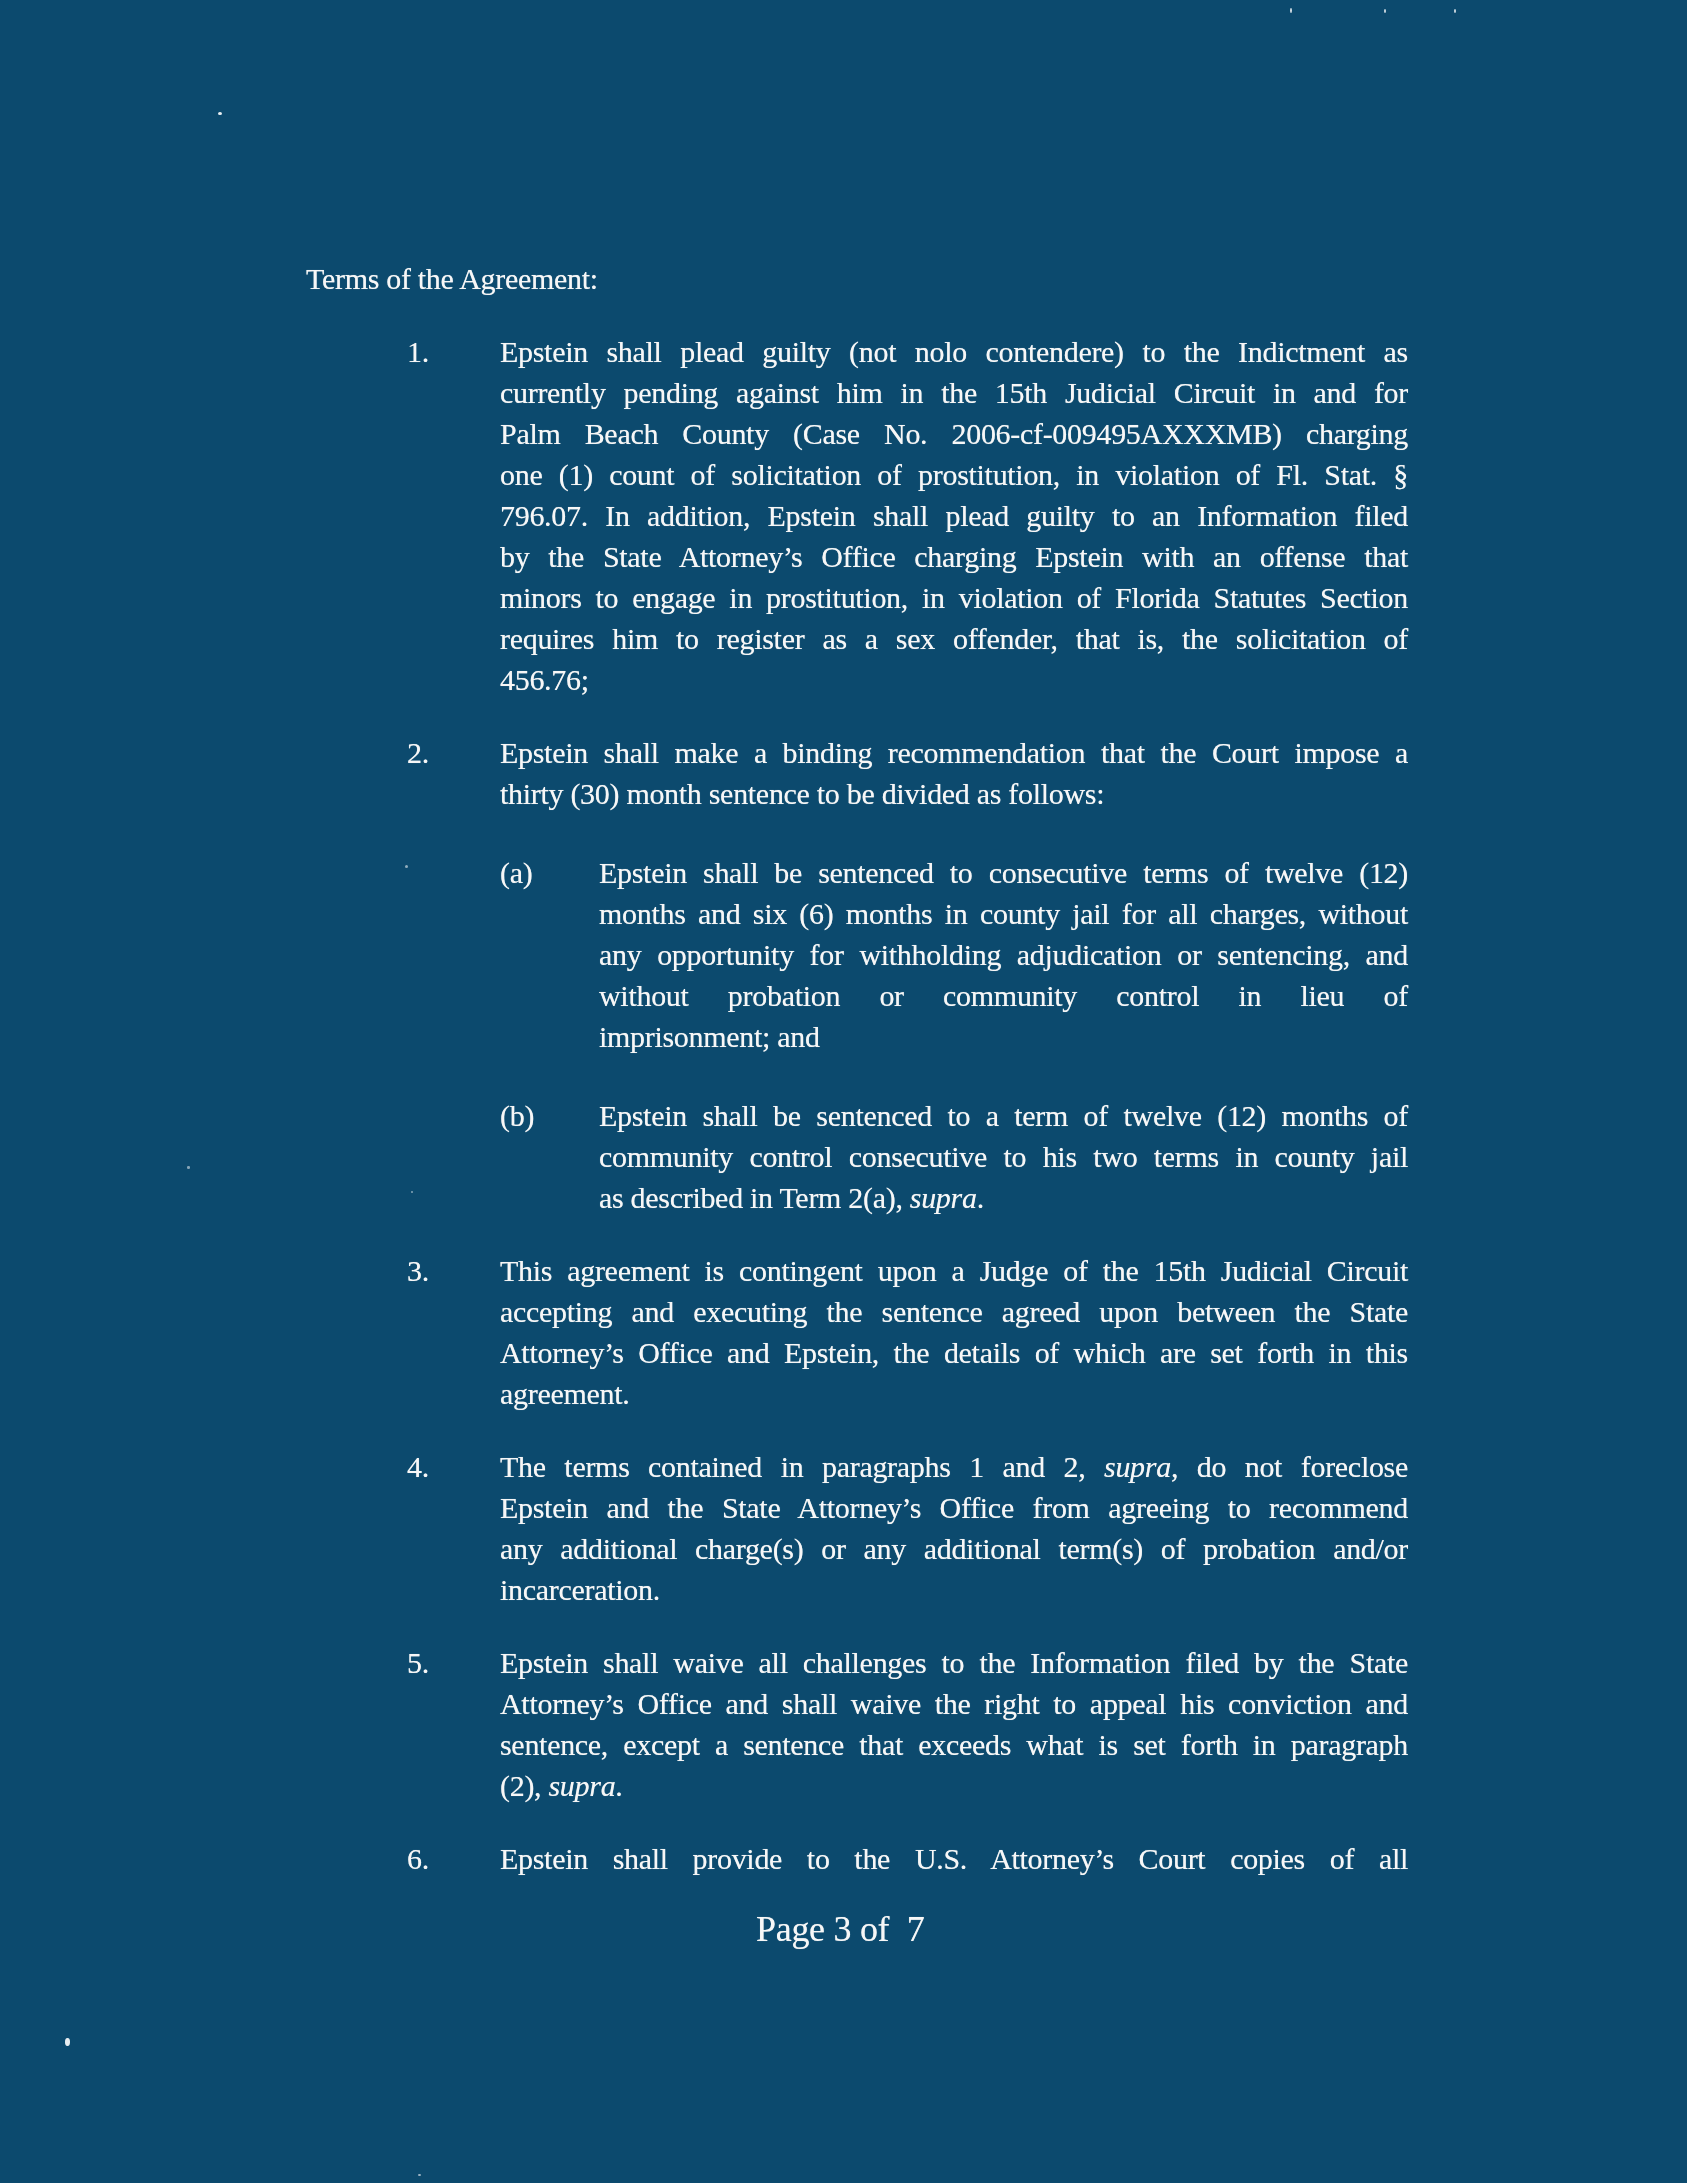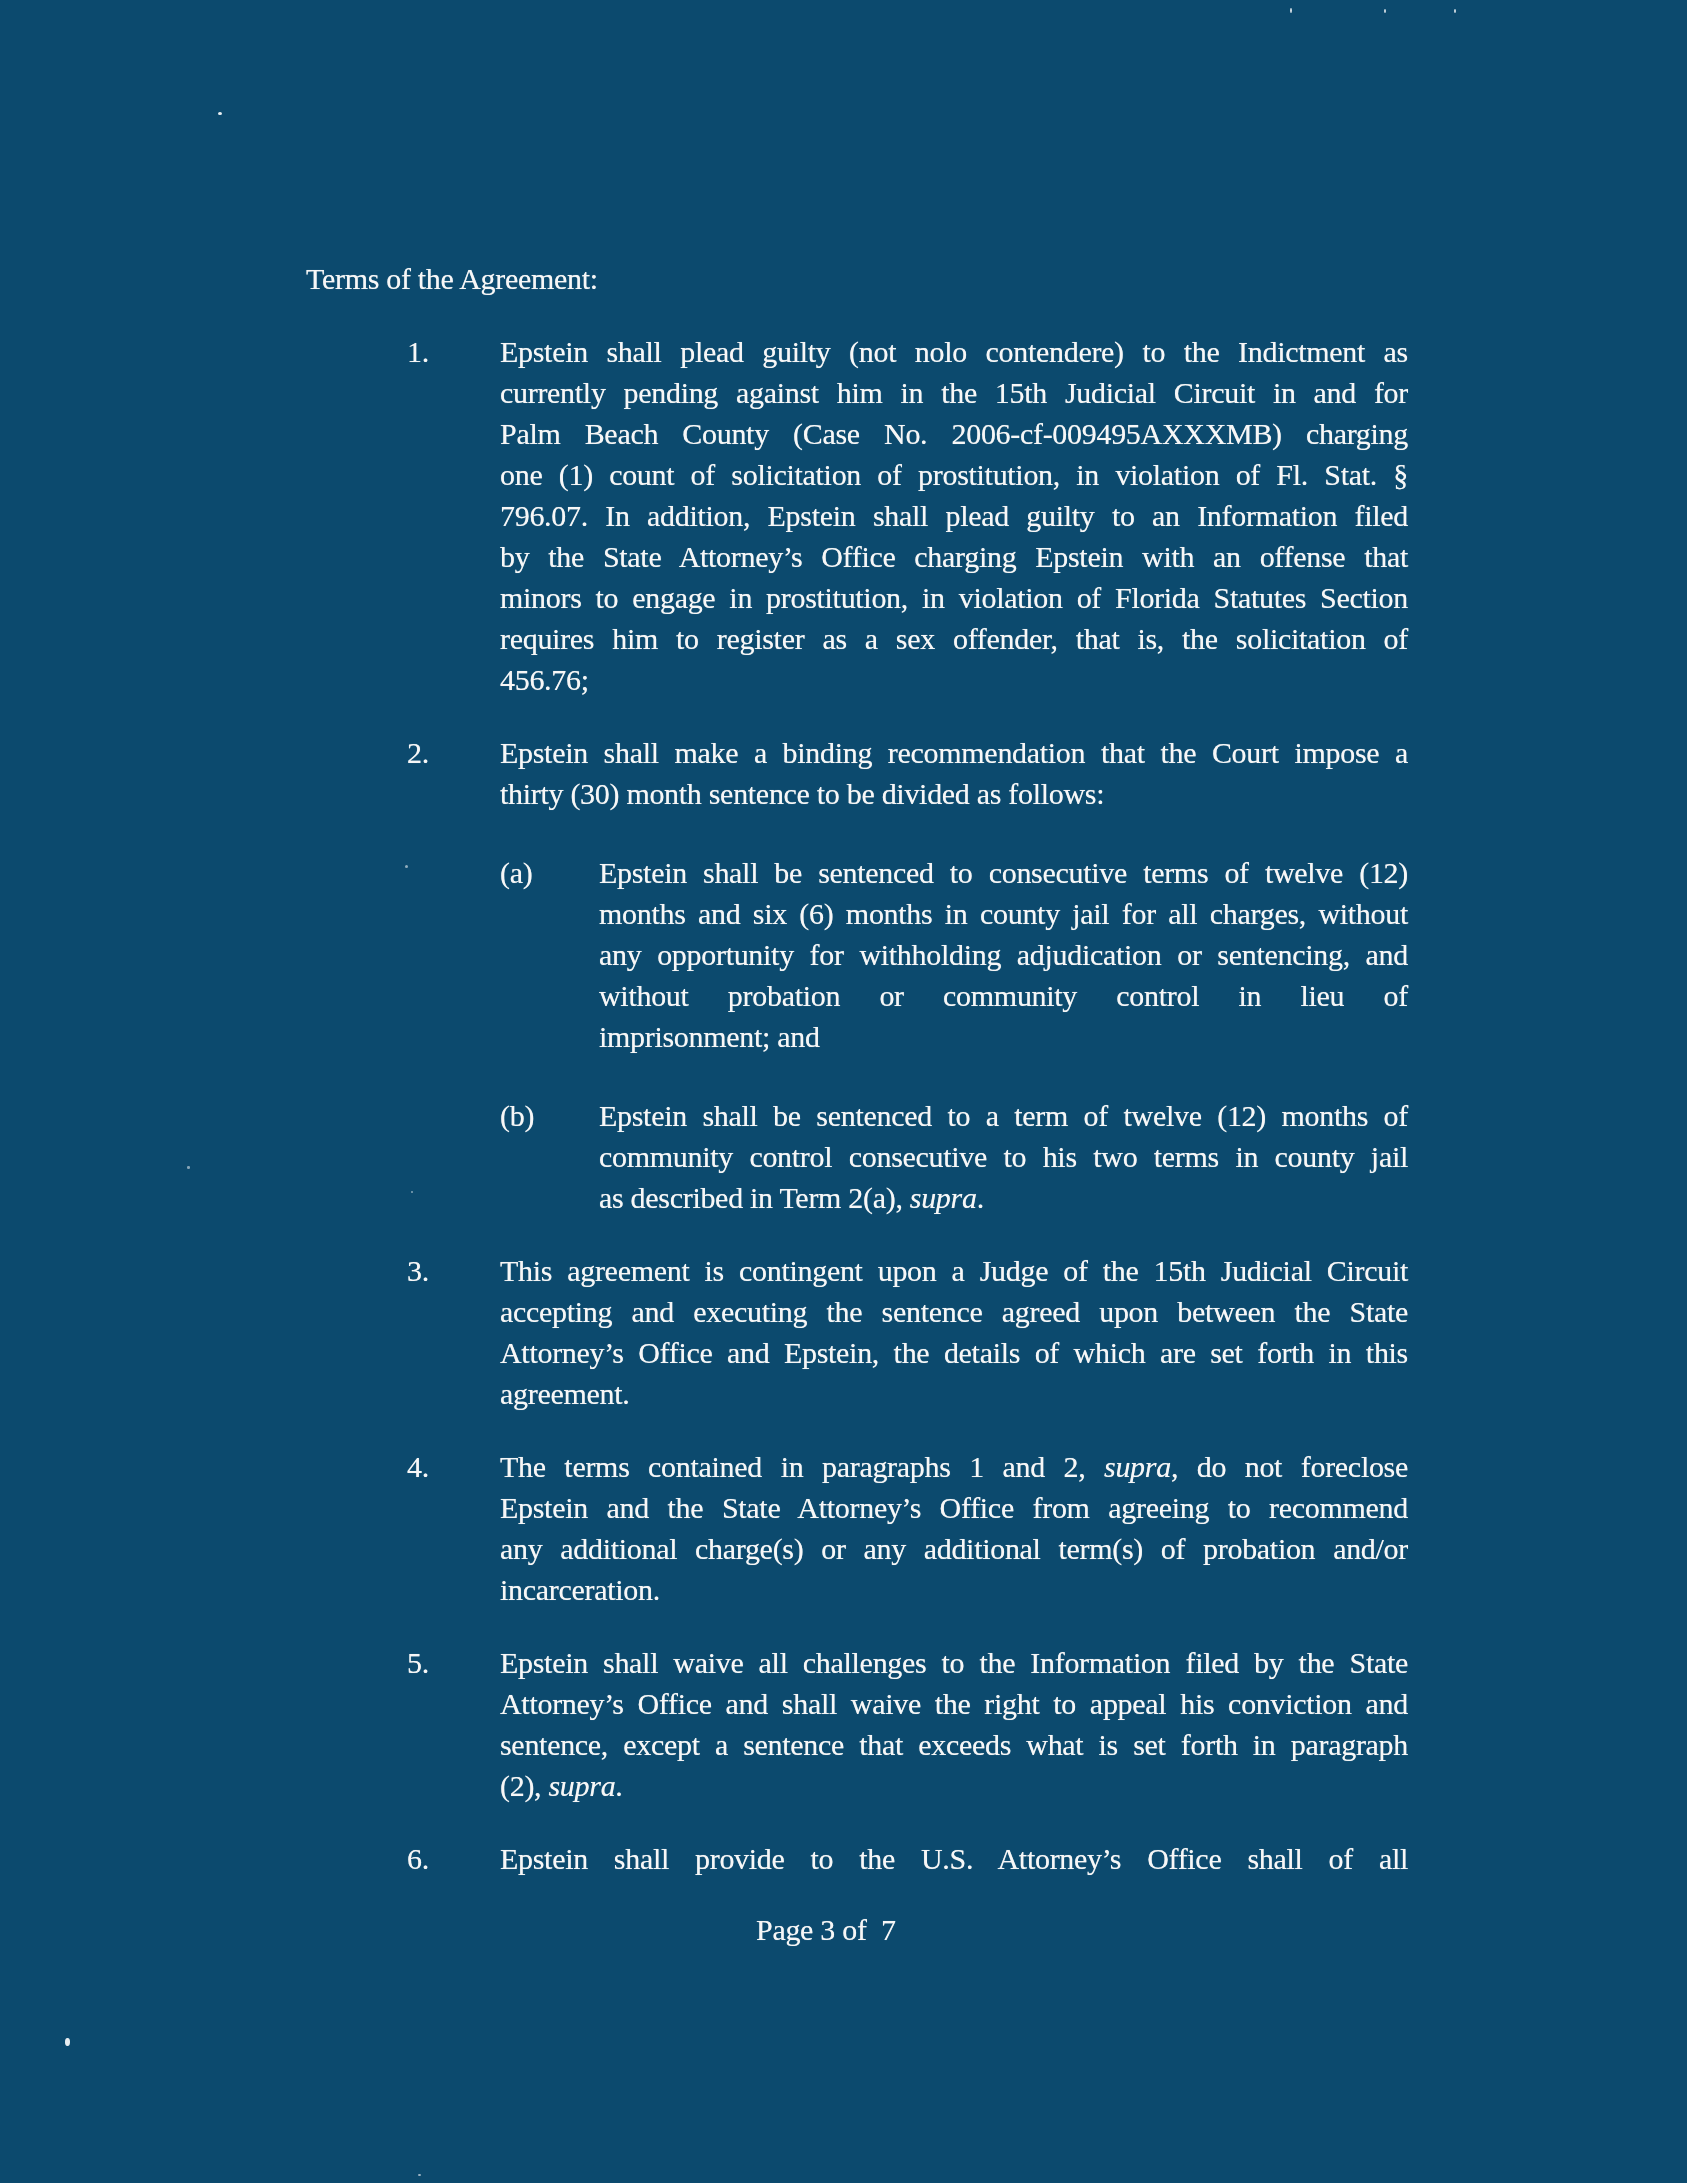--- a/index.html
+++ b/index.html
@@ -53,21 +53,21 @@
     width: 99px;
     flex: none;
   }
   .subbody {
     flex: 1;
     min-width: 0;
   }
   em { }
   .footer {
     margin: 30px 0 0 756px;
-    font-size: 30px;
+    font-size: 36px;
     line-height: 41px;
     letter-spacing: -0.3px;
     white-space: pre;
   }
   .speck {
     position: absolute;
     background: #ffffff;
     border-radius: 50%;
   }
 </style>
@@ -140,21 +140,21 @@
         <div class="body">
           <div class="line just">Epstein shall waive all challenges to the Information filed by the State</div>
           <div class="line just">Attorney’s Office and shall waive the right to appeal his conviction and</div>
           <div class="line just">sentence, except a sentence that exceeds what is set forth in paragraph</div>
           <div class="line">(2), <em>supra</em>.</div>
         </div>
       </div>
       <div class="item">
         <div class="num">6.</div>
         <div class="body">
-          <div class="line just">Epstein shall provide to the U.S. Attorney’s Office shall of all</div>
+          <div class="line just">Epstein shall provide to the U.S. Attorney’s Court copies of all</div>
         </div>
       </div>
     </div>
 
   <div class="footer">Page 3 of  7</div>
 
   <div id="artifacts">
       <div class="speck" style="left: 218px; top: 112px; width: 4px; height: 3.3px; opacity: 0.9;"></div>
       <div class="speck" style="left: 1290px; top: 8px; width: 2px; height: 4.6px; opacity: 0.8;"></div>
       <div class="speck" style="left: 1384px; top: 9.3px; width: 2px; height: 4px; opacity: 0.8;"></div>

